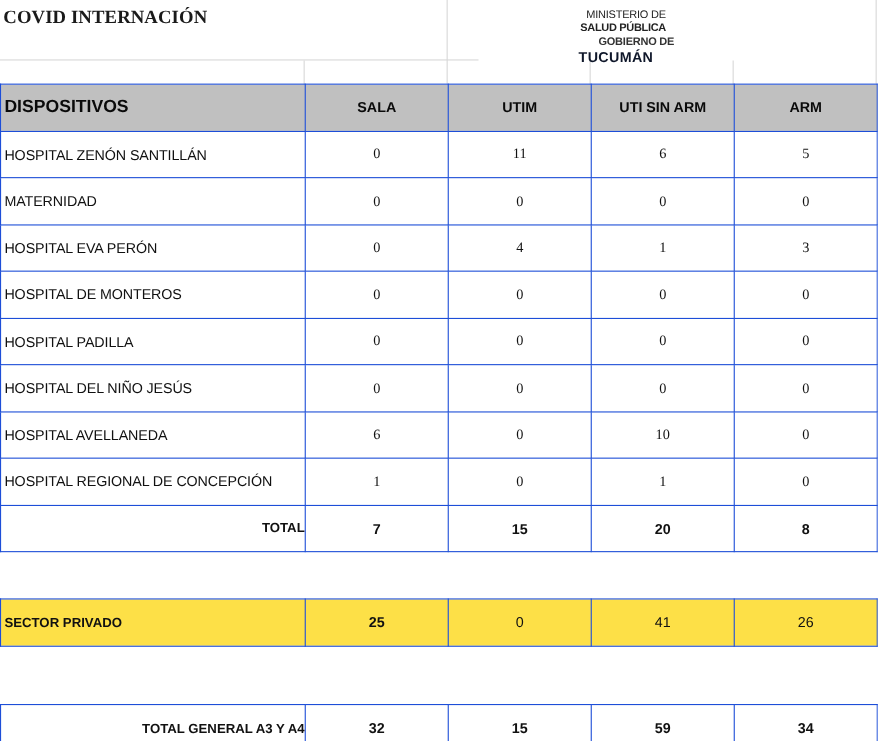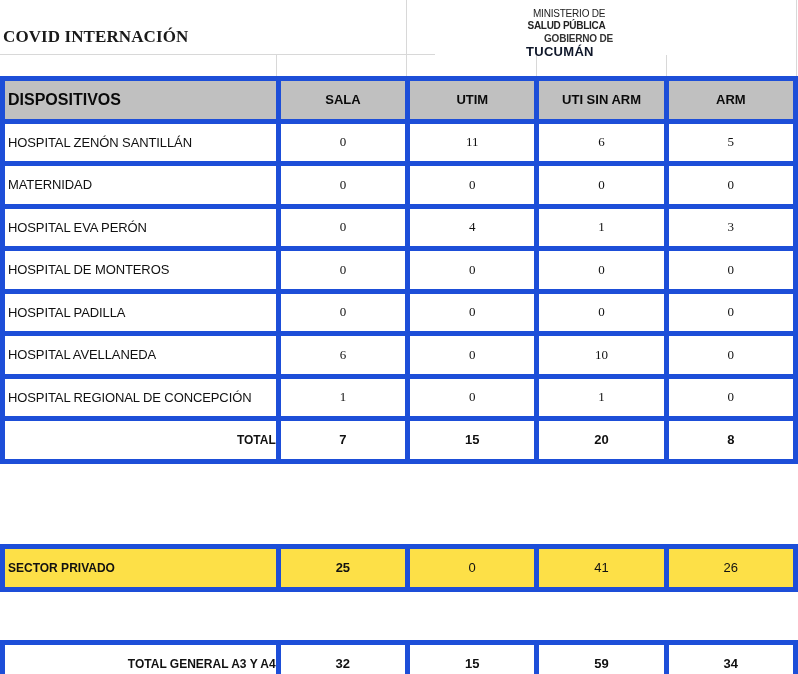--- a/index.html
+++ b/index.html
@@ -3,39 +3,38 @@
 <meta charset="utf-8">
 <style>
   * { box-sizing: border-box; margin: 0; padding: 0; }
   html, body { width: 798px; height: 674px; background: #ffffff; overflow: hidden; }
   body { position: relative; font-family: "Liberation Sans", sans-serif; color: #111; }
 
   .title {
     position: absolute; left: 3px; top: 6px;
     font-family: "Liberation Serif", serif; font-weight: bold; font-size: 17px; color: #1a1a1a;
     letter-spacing: 0.1px;
-    margin-top: 21px;
   }
   .faint-line { position: absolute; background: #d8d8d8; }
 
   .logo { position: absolute; left: 520px; top: 8px; height: 38px; display: flex; align-items: center; flex-direction: column; }
   .logo .ministerio { text-align: right; font-size: 10px; line-height: 12px; color: #222; }
   .logo .ministerio .l1 { font-weight: normal; letter-spacing: -0.2px; }
   .logo .ministerio .l2 { font-weight: bold; letter-spacing: -0.3px; }
   .logo .sep { width: 1px; height: 32px; background: #333; margin: 0 8px 0 8px; }
   .logo .emblem { width: 38px; height: 38px; }
   .logo .gobierno { margin-left: 6px; line-height: 13px; }
   .logo .gobierno .g1 { font-size: 10px; font-weight: bold; color: #333; letter-spacing: -0.2px; margin-left: 18px; }
   .logo .gobierno .g2 { font-size: 13px; font-weight: bold; color: #0f172a; letter-spacing: 0.3px; }
 
   table.grid {
     position: absolute; left: 0; border-collapse: collapse; table-layout: fixed;
   }
   table.grid td {
-    border: 5px solid #1d4ed8; height: 42.5px; text-align: center; vertical-align: middle;
+    border: 1px solid #1d4ed8; height: 42.5px; text-align: center; vertical-align: middle;
     font-size: 13px;
   }
   col.c0 { width: 277px; } col.c1 { width: 130px; } col.c2 { width: 130px; }
   col.c3 { width: 130px; } col.c4 { width: 130px; }
 
   .hdr td { background: #c0c0c0; font-weight: bold; font-size: 16px; color: #0a0a0a; border-top: 2px solid #555; }
   .hdr td.first { text-align: left; padding-left: 3px; font-size: 16px; }
   .name { text-align: left !important; padding-left: 3px; font-size: 13.5px; letter-spacing: -0.1px; }
   .num { font-family: "Liberation Serif", serif; font-size: 13px; }
   .bold-row td { font-weight: bold; font-family: "Liberation Sans", sans-serif; font-size: 13px; }
@@ -136,20 +135,27 @@
     <td class="num">0</td>
   </tr>
   <tr>
     <td class="name">HOSPITAL PADILLA</td>
     <td class="num">0</td>
     <td class="num">0</td>
     <td class="num">0</td>
     <td class="num">0</td>
   </tr>
   <tr>
+    <td class="name">HOSPITAL DEL NIÑO JESÚS</td>
+    <td class="num">0</td>
+    <td class="num">0</td>
+    <td class="num">0</td>
+    <td class="num">0</td>
+  </tr>
+  <tr>
     <td class="name">HOSPITAL AVELLANEDA</td>
     <td class="num">6</td>
     <td class="num">0</td>
     <td class="num">10</td>
     <td class="num">0</td>
   </tr>
   <tr>
     <td class="name">HOSPITAL REGIONAL DE CONCEPCIÓN</td>
     <td class="num">1</td>
     <td class="num">0</td>

